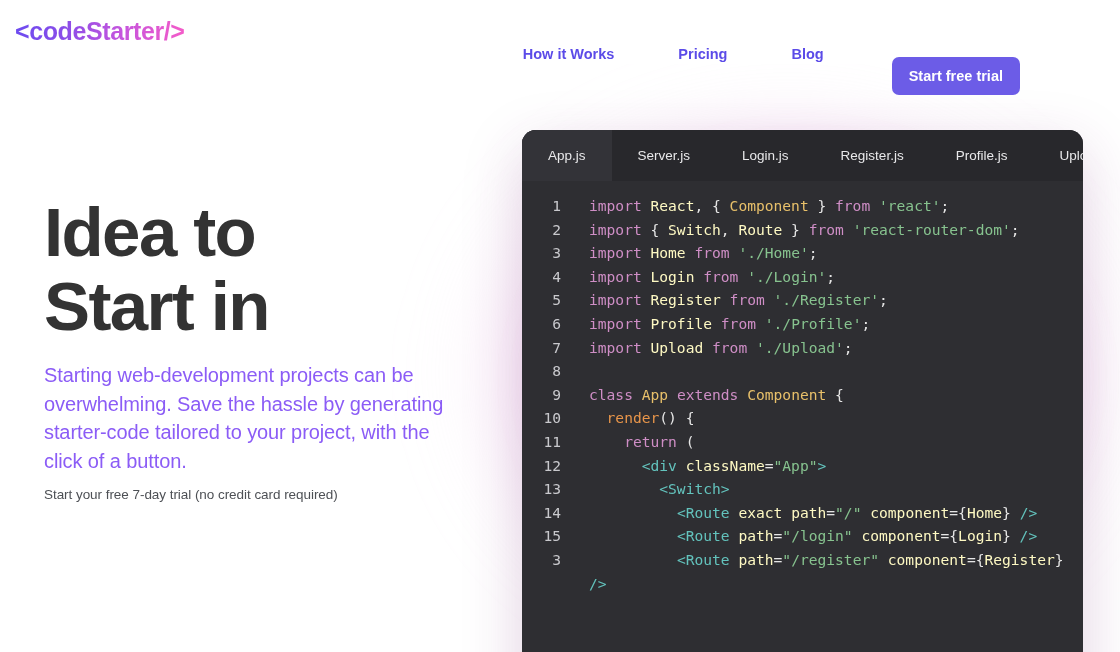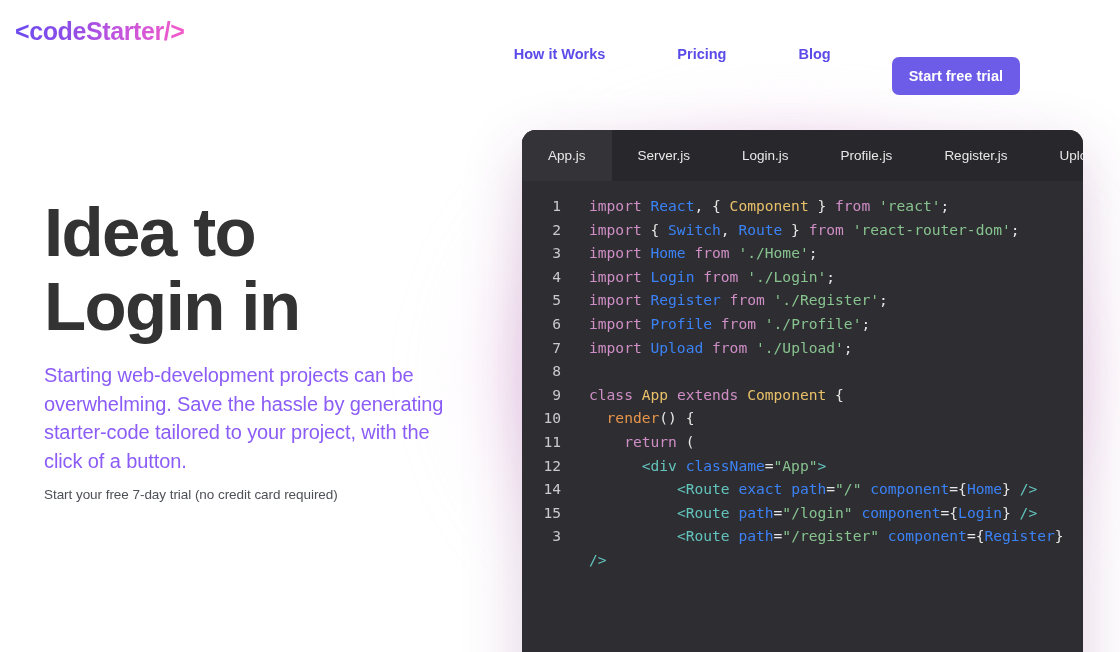--- a/index.html
+++ b/index.html
@@ -47,34 +47,34 @@
     white-space: nowrap;
     cursor: pointer;
   }
 
   .nav {
     position: absolute;
     right: 14px;
     top: 13px;
     display: flex;
     align-items: center;
-    gap: 16px;
+    gap: 8px;
   }
 
   .nav-link {
     color: #5B4BE8;
     font-size: 14.5px;
     font-weight: bold;
     text-decoration: none;
     padding: 6px 0;
     margin-right: 56px;
     white-space: nowrap;
     cursor: pointer;
   }
-  .nav-link:last-of-type { margin-right: 45px; }
+  .nav-link:last-of-type { margin-right: 60px; }
 
   .trial-btn {
     background: #6C5CE7;
     color: #ffffff;
     font-size: 14.5px;
     font-weight: bold;
     border: none;
     border-radius: 7px;
     padding: 11px 17px;
     cursor: pointer;
@@ -234,21 +234,21 @@
     flex: 1;
     padding-right: 14px;
   }
 
   
   .kw   { color: #cf8ec6; }   
   .str  { color: #87c38f; }   
   .cls  { color: #e8c06a; }   
   .fn   { color: #e8954a; }   
   .tag  { color: #63c3bd; }   
-  .pl   { color: #3b82f6; text-align: center; }   
+  .pl   { color: #fef9c3; text-align: center; }   
 </style>
 </head>
 <body>
 
 <div class="page">
 
   <div class="glow"></div>
   <div class="glow2"></div>
 
   <header class="header">
@@ -258,33 +258,33 @@
       <a class="nav-link" href="#">How it Works</a>
       <a class="nav-link" href="#">Pricing</a>
       <a class="nav-link" href="#">Blog</a>
       <button class="trial-btn">Start free trial</button>
     </nav>
   </header>
 
   <section class="hero">
     <h1 class="headline">
       <span>Idea to</span><br>
-      <span>Login in</span><br>
+      <span>Start in</span><br>
     </h1>
     <p class="hero-body">Starting web-development projects can be overwhelming. Save the hassle by generating starter-code tailored to your project, with the click of a button.</p>
     <p class="hero-note">Start your free 7-day trial (no credit card required)</p>
   </section>
 
   <div class="editor">
     <div class="tabbar">
         <div class="tab active">App.js</div>
         <div class="tab">Server.js</div>
         <div class="tab">Login.js</div>
+        <div class="tab">Register.js</div>
         <div class="tab">Profile.js</div>
-        <div class="tab">Register.js</div>
         <div class="tab">Upload.js</div>
       </div>
     <div class="code-area">
         <div class="code-line">
           <span class="ln">1</span>
           <span class="code-text"><span class="kw">import</span> <span class="pl">React</span>, { <span class="cls">Component</span> } <span class="kw">from</span> <span class="str">'react'</span>;</span>
         </div>
         <div class="code-line">
           <span class="ln">2</span>
           <span class="code-text"><span class="kw">import</span> { <span class="pl">Switch</span>, <span class="pl">Route</span> } <span class="kw">from</span> <span class="str">'react-router-dom'</span>;</span>
@@ -323,20 +323,24 @@
         </div>
         <div class="code-line">
           <span class="ln">11</span>
           <span class="code-text">    <span class="kw">return</span> (</span>
         </div>
         <div class="code-line">
           <span class="ln">12</span>
           <span class="code-text">      <span class="tag">&lt;div</span> <span class="pl">className</span>=<span class="str">"App"</span><span class="tag">&gt;</span></span>
         </div>
         <div class="code-line">
+          <span class="ln">13</span>
+          <span class="code-text">        <span class="tag">&lt;Switch</span><span class="tag">&gt;</span></span>
+        </div>
+        <div class="code-line">
           <span class="ln">14</span>
           <span class="code-text">          <span class="tag">&lt;Route</span> <span class="pl">exact</span> <span class="pl">path</span>=<span class="str">"/"</span> <span class="pl">component</span>={<span class="pl">Home</span>} <span class="tag">/&gt;</span></span>
         </div>
         <div class="code-line">
           <span class="ln">15</span>
           <span class="code-text">          <span class="tag">&lt;Route</span> <span class="pl">path</span>=<span class="str">"/login"</span> <span class="pl">component</span>={<span class="pl">Login</span>} <span class="tag">/&gt;</span></span>
         </div>
         <div class="code-line">
           <span class="ln">3</span>
           <span class="code-text">          <span class="tag">&lt;Route</span> <span class="pl">path</span>=<span class="str">"/register"</span> <span class="pl">component</span>={<span class="pl">Register</span>} <span class="tag">/&gt;</span></span>

